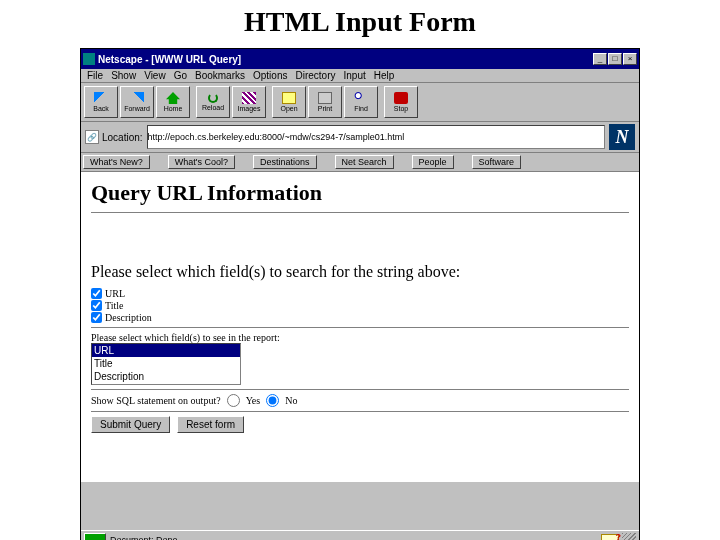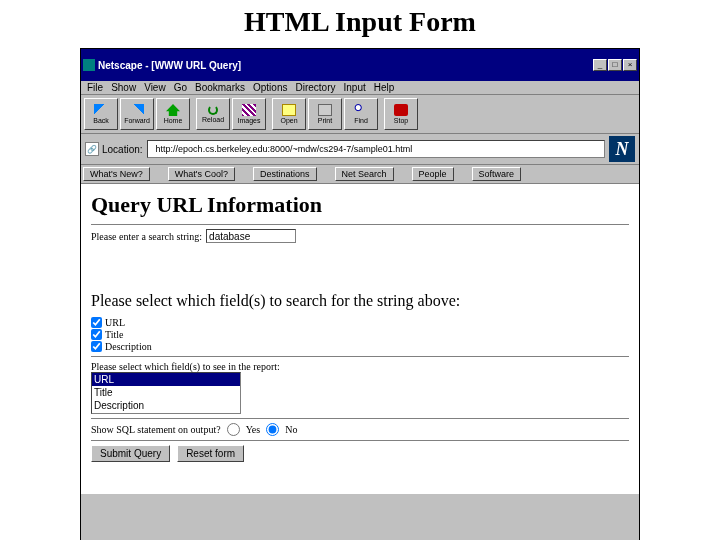--- a/index.html
+++ b/index.html
@@ -24,21 +24,21 @@
     width: 560px;
     border: 1px solid #000;
     background: #c0c0c0;
     font-size: 10px;
   }
   .titlebar {
     background: linear-gradient(#000080,#000080);
     color: #fff;
     display: flex;
     align-items: center;
-    height: 32px;
+    height: 20px;
     padding: 0 2px;
     font-size: 10px;
   }
   .titlebar .app-icon {
     width: 12px; height: 12px; background: #008080;
     display: inline-block; margin-right: 3px;
   }
   .titlebar .title-text { flex: 1; font-weight: bold; }
   .winbtns { display: flex; }
   .winbtn {
@@ -87,21 +87,21 @@
     background:#c0c0c0;
     border-bottom: 1px solid #808080;
   }
   .locbar .locicon {
     width:14px;height:14px;background:#fff;border:1px solid #808080;
     display:inline-flex;align-items:center;justify-content:center;
     margin-right:3px;font-size:8px;
   }
   .locbar label { font-size:10px; margin-right:4px; }
   .locbar input {
-    flex:1; height:18px; font-size:9px; padding:0 8px;
+    flex:1; height:24px; font-size:9px; padding:0 0;
     border:1px solid #808080; border-top-color:#404040; border-left-color:#404040;
     background:#fff;
   }
   .loc-logo {
     width:26px;height:26px;background:#003366;color:#fff;
     display:flex;align-items:center;justify-content:center;
     font-family:serif;font-style:italic;font-size:18px;font-weight:bold;
     margin-left:4px;
   }
   .dirbar {
@@ -256,24 +256,20 @@
     <div class="dirbtn">What's Cool?</div>
     <div class="dirbtn">Destinations</div>
     <div class="dirbtn">Net Search</div>
     <div class="dirbtn">People</div>
     <div class="dirbtn">Software</div>
   </div>
 
   <div class="content">
     <h1>Query URL Information</h1>
     <hr>
-    <div class="frow">
-      <span>Please enter a search string:</span>
-      <input type="text" value="database" style="">
-    </div>
     <div style="height:6px"></div>
     <div style="font-size:16px;margin-top:40px;">Please select which field(s) to search for the string above:</div>
     <div style="height:6px"></div>
     <div class="cb">
         <input type="checkbox" checked="" style="">
         <span>URL</span>
       </div>
     <div class="cb">
         <input type="checkbox" checked="" style="">
         <span>Title</span>

